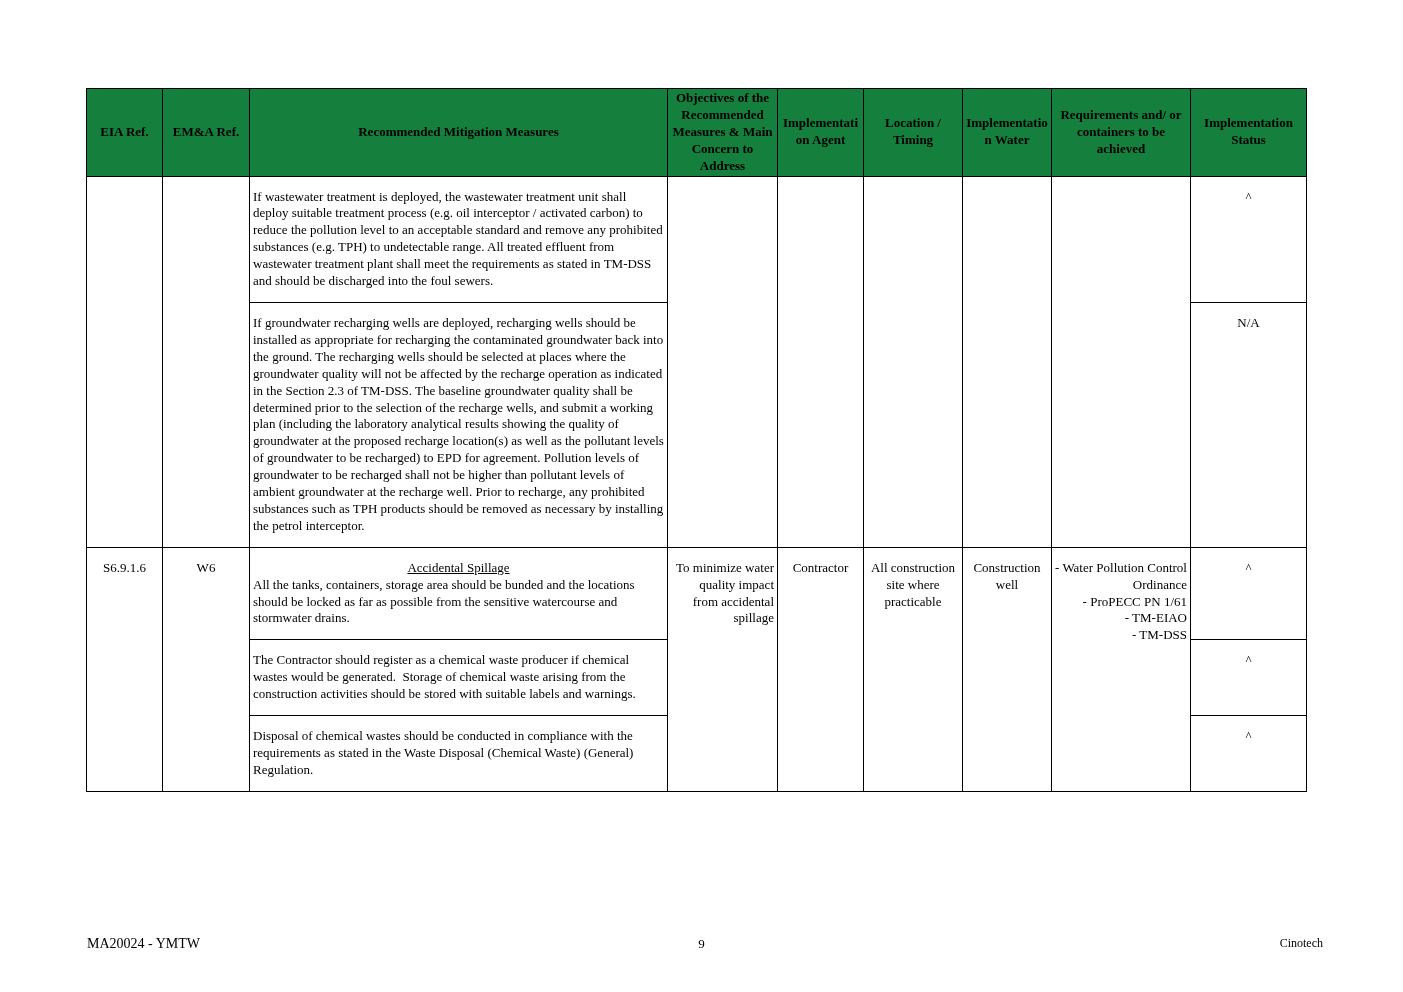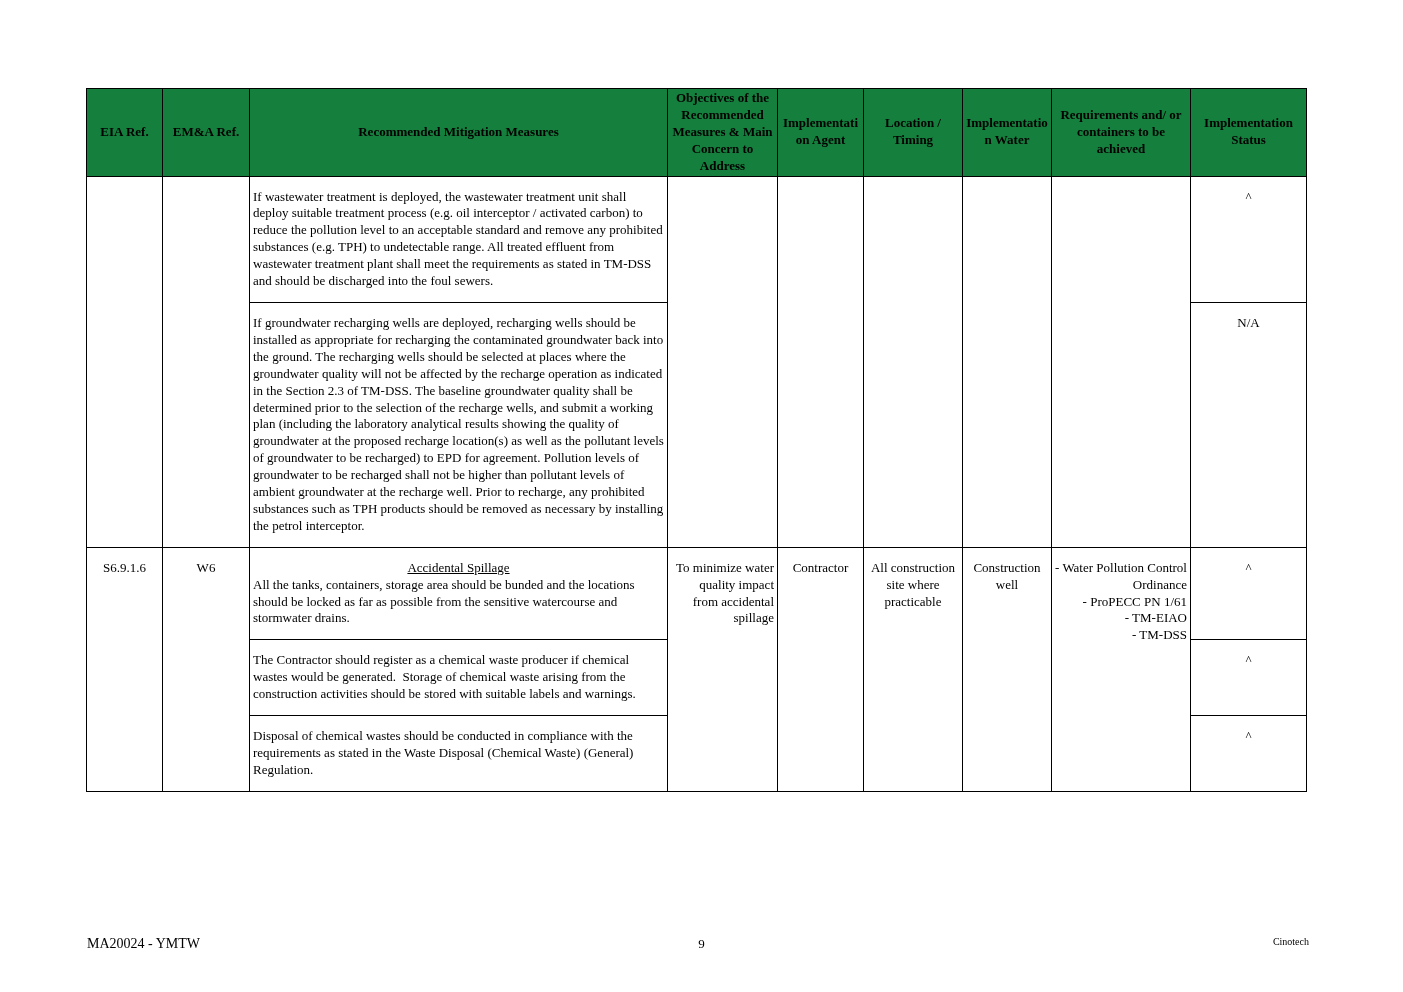--- a/index.html
+++ b/index.html
@@ -73,23 +73,23 @@
   .footer-center {
     position: absolute;
     left: 0;
     top: 936px;
     width: 1403px;
     text-align: center;
     font-size: 13px;
   }
   .footer-right {
     position: absolute;
-    right: 94px;
+    right: 80px;
     top: 936px;
-    font-size: 10px;
+    font-size: 12px;
     white-space: nowrap;
     text-align: right;
   }
 </style>
 </head>
 <body>
 
 <div class="page">
 
 

